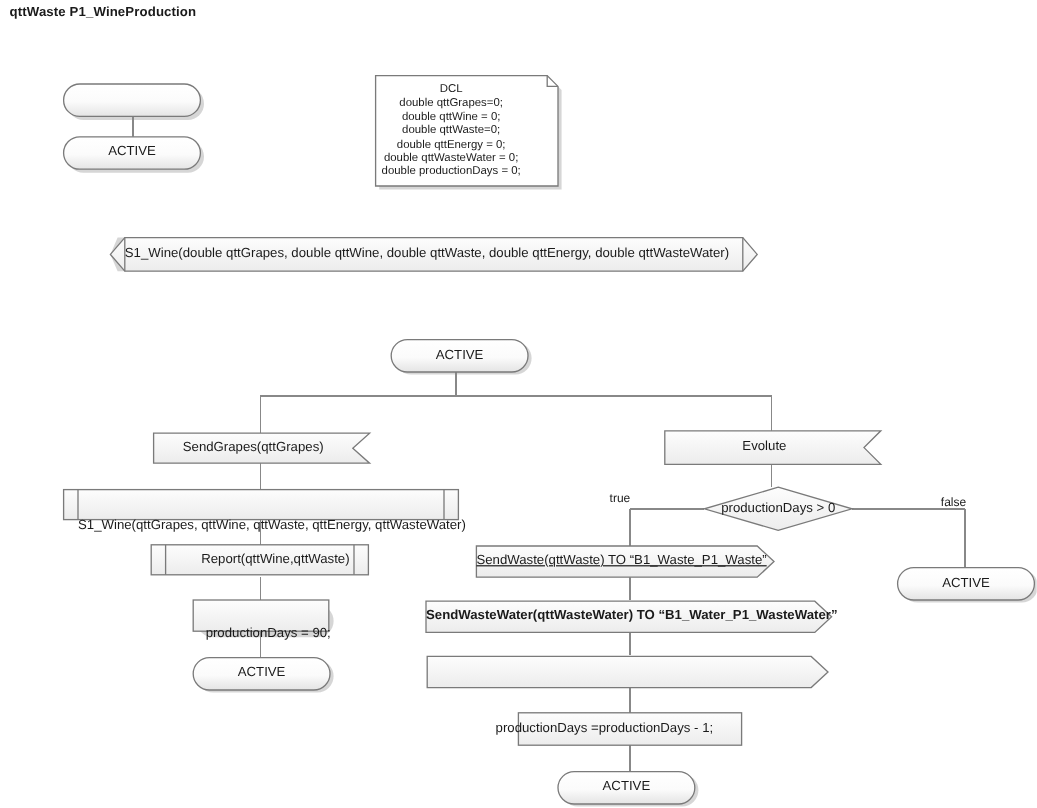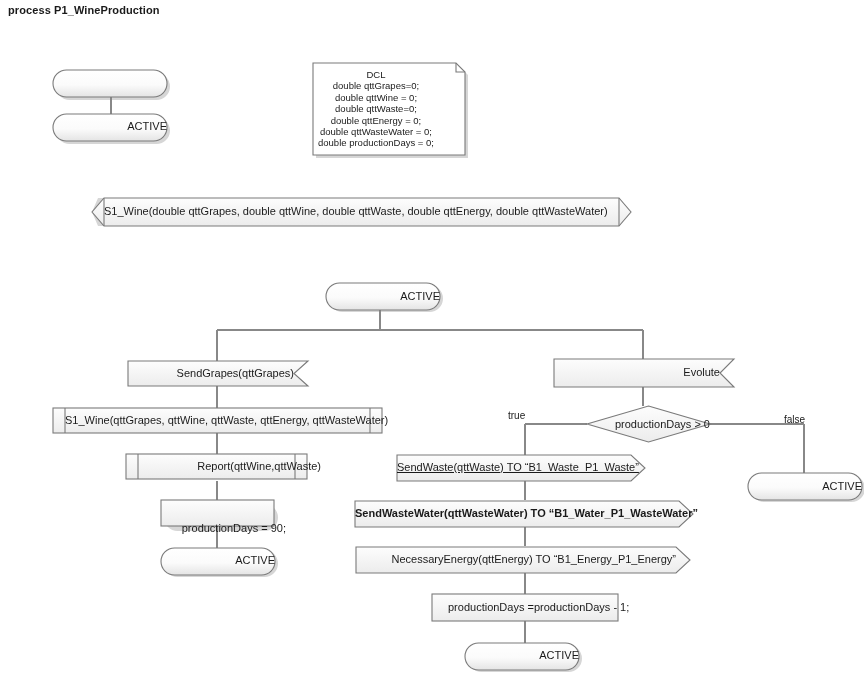--- a/index.html
+++ b/index.html
@@ -39,21 +39,21 @@
     letter-spacing: 0.1px;
     white-space: nowrap;
   }
 
   
   .lbl {
     position: absolute;
     font-size: 11px;
     line-height: 1.15;
     white-space: nowrap;
-    text-align: right;
+    text-align: center;
     pointer-events: none;
   }
 
   .note-text {
     position: absolute;
     font-size: 9.5px;
     line-height: 11.4px;
     white-space: pre;
     text-align: center;
   }
@@ -62,21 +62,21 @@
     position: absolute;
     font-size: 10px;
     white-space: nowrap;
   }
 </style>
 </head>
 <body>
 
 <div id="diagram-root">
 
-  <div class="dgm-title">process P1_WineProduction</div>
+  <div class="dgm-title">qttWaste P1_WineProduction</div>
 
   <svg id="diagram-svg" viewBox="0 0 864 673" xmlns="http://www.w3.org/2000/svg">
     <defs>
       <linearGradient id="gradV" x1="0" y1="0" x2="0" y2="1">
         <stop offset="0%" stop-color="#ffffff"></stop>
         <stop offset="55%" stop-color="#fbfbfb"></stop>
         <stop offset="100%" stop-color="#e4e4e4"></stop>
       </linearGradient>
       <linearGradient id="gradFlat" x1="0" y1="0" x2="0" y2="1">
         <stop offset="0%" stop-color="#fdfdfd"></stop>
@@ -220,21 +220,21 @@
 double qttEnergy = 0;
 double qttWasteWater = 0;
 double productionDays = 0;</div>
 
   <div class="lbl" style="left:104px; top:205px; width:435px;">S1_Wine(double qttGrapes, double qttWine, double qttWaste, double qttEnergy, double qttWasteWater)</div>
 
   <div class="lbl" style="left:326px; top:290px; width:114px;">ACTIVE</div>
 
   <div class="lbl" style="left:128px; top:367px; width:166px;">SendGrapes(qttGrapes)</div>
 
-  <div class="lbl" style="left:65px; top:414px; width:305px;">S1_Wine(qttGrapes, qttWine, qttWaste, qttEnergy, qttWasteWater)</div>
+  <div class="lbl" style="left:65px; top:432px; width:305px;">S1_Wine(qttGrapes, qttWine, qttWaste, qttEnergy, qttWasteWater)</div>
 
   <div class="lbl" style="left:138px; top:460px; width:183px;">Report(qttWine,qttWaste)</div>
 
   <div class="lbl" style="left:161px; top:522px; width:125px;">productionDays = 90;</div>
 
   <div class="lbl" style="left:161px; top:554px; width:114px;">ACTIVE</div>
 
   <div class="lbl" style="left:554px; top:366px; width:166px;">Evolute</div>
 
   <div class="lbl" style="left:587px; top:418px; width:123px;">productionDays &gt; 0</div>
@@ -242,19 +242,18 @@
   <div class="branch-lbl" style="left:508px; top:410px;">true</div>
 
   <div class="branch-lbl" style="left:784px; top:414px;">false</div>
 
   <div class="lbl" style="left:748px; top:480px; width:114px;">ACTIVE</div>
 
   <div class="lbl" style="left:397px; top:461px; width:234px;text-decoration:underline;">SendWaste(qttWaste) TO “B1_Waste_P1_Waste”</div>
 
   <div class="lbl" style="left:355px; top:507px; width:324px;font-weight:bold;">SendWasteWater(qttWasteWater) TO “B1_Water_P1_WasteWater”</div>
 
-  <div class="lbl" style="left:356px; top:553px; width:320px;">NecessaryEnergy(qttEnergy) TO “B1_Energy_P1_Energy”</div>
-
-  <div class="lbl" style="left:448px; top:601px; width:167px;">productionDays =productionDays - 1;</div>
+
+  <div class="lbl" style="left:413px; top:601px; width:167px;">productionDays =productionDays - 1;</div>
 
   <div class="lbl" style="left:465px; top:649px; width:114px;">ACTIVE</div>
 
 </div>
 
 </body></html>

